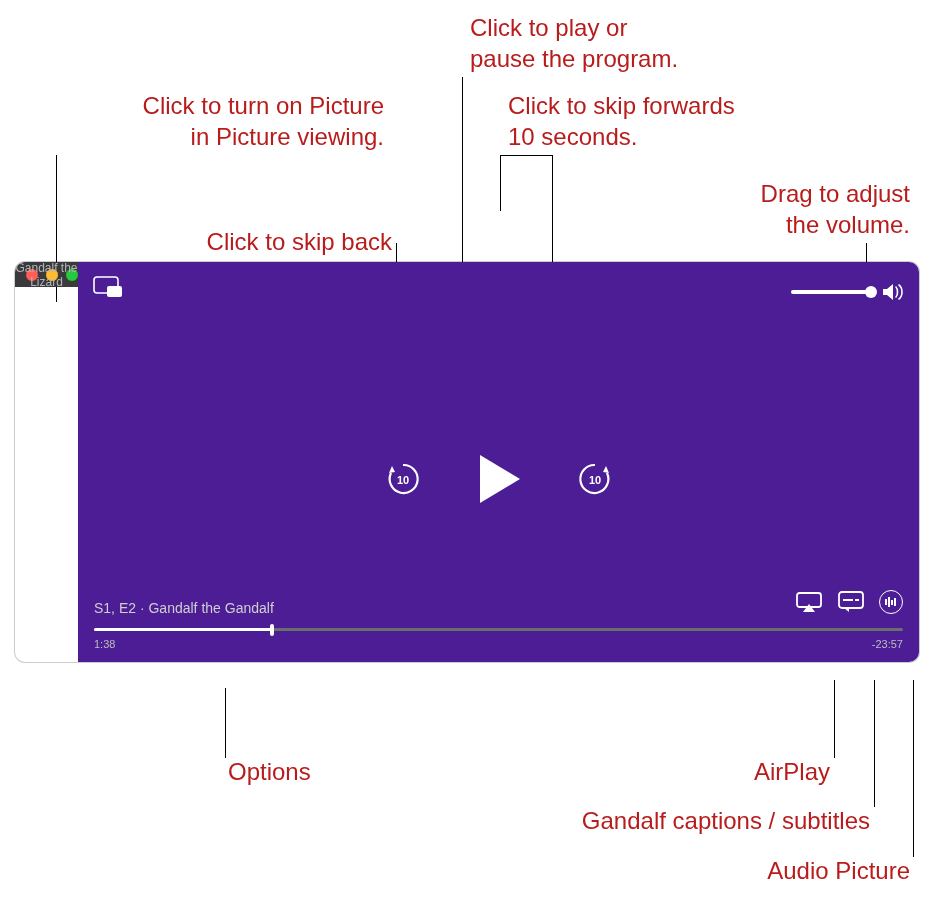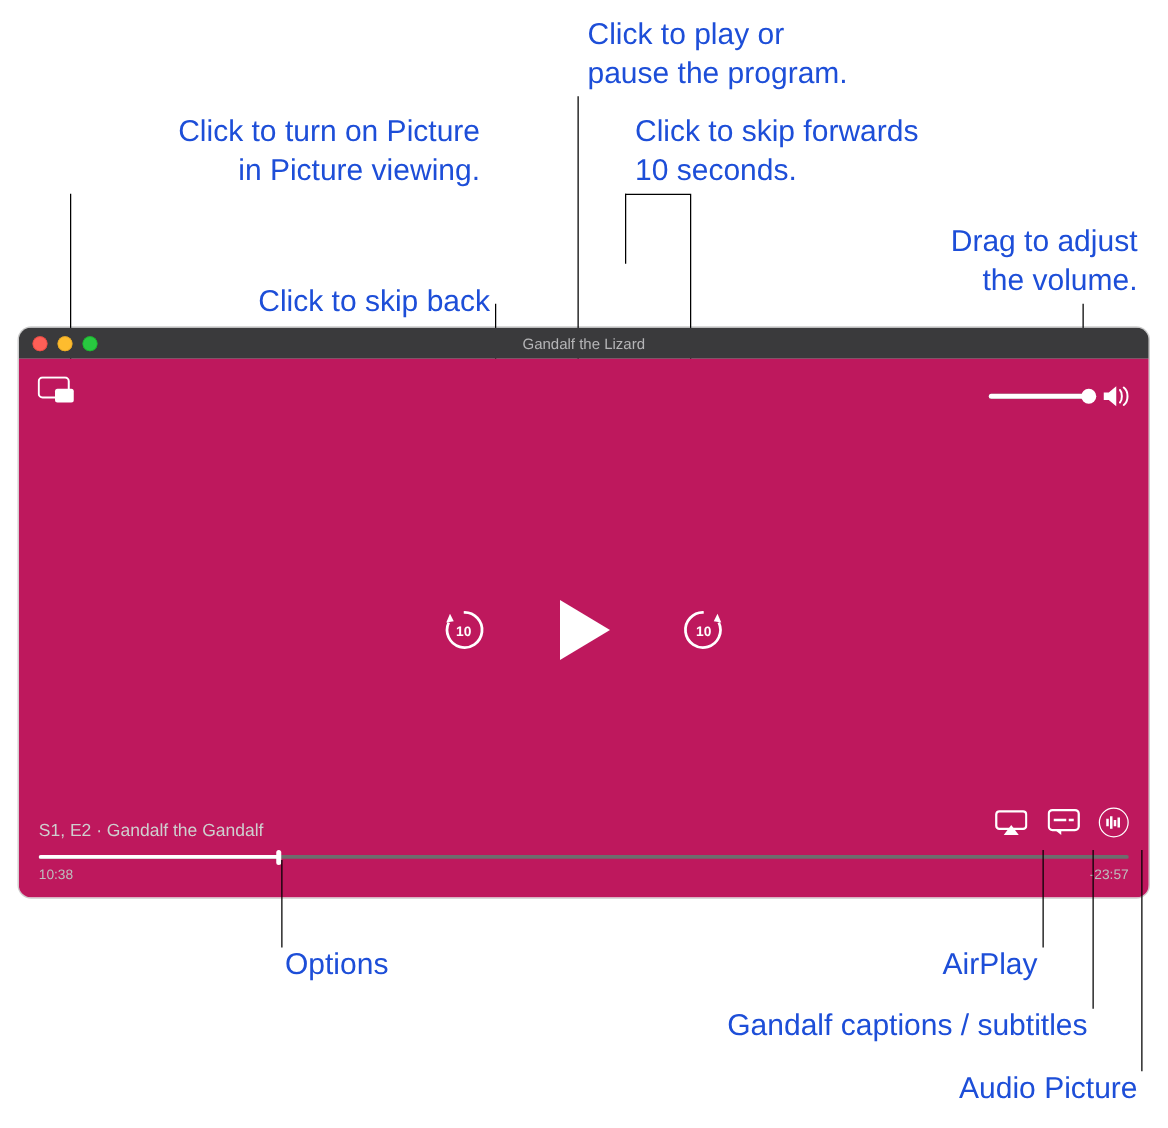--- a/index.html
+++ b/index.html
@@ -15,41 +15,41 @@
   }
   .stage {
     position: relative;
     width: 934px;
     height: 902px;
   }
   .callout {
     position: absolute;
     font-size: 24px;
     line-height: 1.3;
-    color: #1d4ed8;
+    color: #b91c1c;
   }
   .callout.right { text-align: right; }
   .callout.left { text-align: left; }
   .leader {
     position: absolute;
     background: #000;
   }
 
   
   .window {
     position: absolute;
     left: 15px;
     top: 262px;
     width: 904px;
-    height: 456px;
+    height: 400px;
     border-radius: 10px;
     overflow: hidden;
     box-shadow: 0 0 0 1px rgba(0,0,0,0.2);
     display: flex;
-    flex-direction: column;
+    flex-direction: row;
   }
   .titlebar {
     height: 25px;
     background: #3a3a3c;
     display: flex;
     align-items: center;
     position: relative;
   }
   .traffic-lights {
     display: flex;
@@ -65,21 +65,21 @@
   .titlebar-title {
     position: absolute;
     left: 0; right: 0;
     text-align: center;
     font-size: 12px;
     color:#b5b5b7;
     pointer-events: none;
   }
   .video-area {
     flex: 1;
-    background:#be185d;
+    background:#4c1d95;
     position: relative;
     color:#fff;
   }
 
   
   .pip-btn {
     position:absolute;
     top:14px; left:14px;
     width:32px; height:22px;
     display:flex; align-items:center; justify-content:center;
@@ -285,21 +285,21 @@
             </div>
           </div>
         </div>
 
         <div class="scrubber">
           <div class="scrub-track"></div>
           <div class="scrub-played" style="width:22%;"></div>
           <div class="scrub-knob" style="left:calc(22% - 2px);"></div>
         </div>
         <div class="times">
-          <span>10:38</span>
+          <span>1:38</span>
           <span>-23:57</span>
         </div>
       </div>
 
     </div>
   </div>
 
   <div class="callout left" style="left:228px; top:756px;">Options</div>
 
   <div class="callout right" style="left:620px; top:756px; width:210px;">AirPlay</div>

